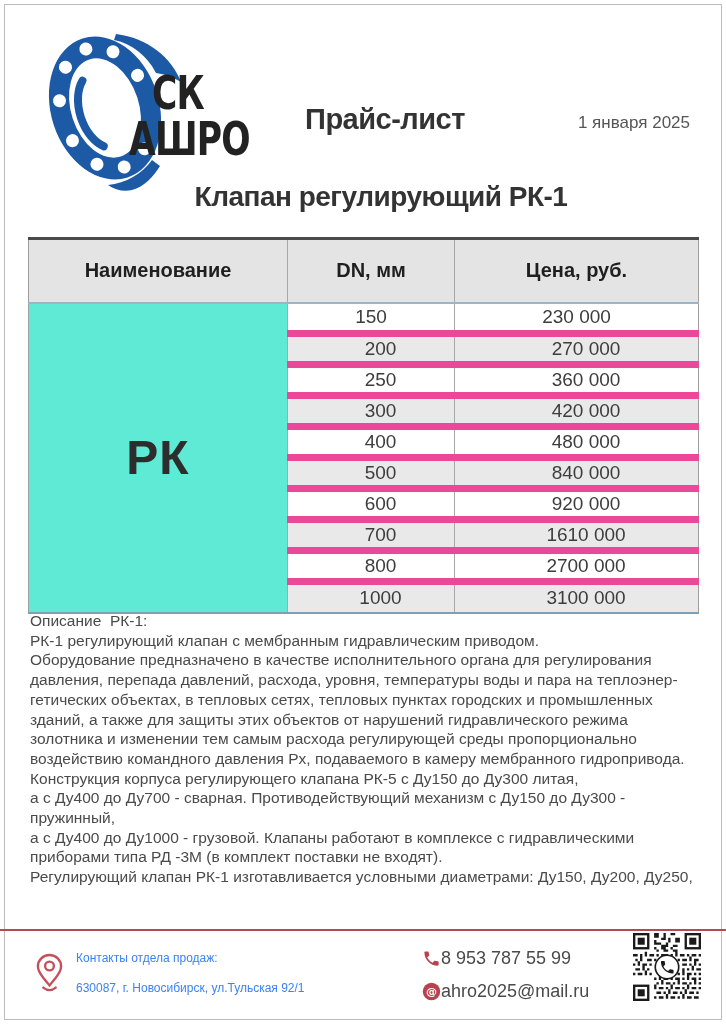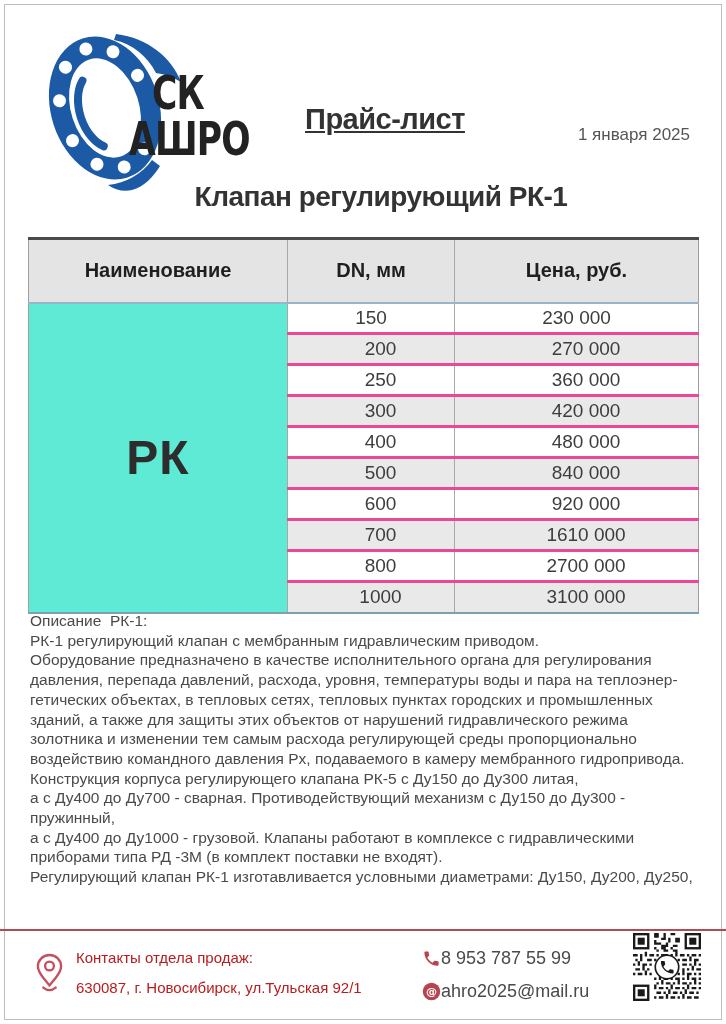--- a/index.html
+++ b/index.html
@@ -11,48 +11,48 @@
   .logo-wrap { position:absolute; left:30px; top:20px; width:260px; height:175px; }
   .logo-svg { position:absolute; left:0; top:0; }
   .logo-line { position:absolute; font-family:"DejaVu Sans", sans-serif; font-weight:800; color:#222222;
                font-size:46px; line-height:44px; letter-spacing:-1px;
                transform:scale(0.75,1.02); transform-origin:left top; white-space:nowrap; }
   .logo-line1 { left:122px; top:50px; }
   .logo-line2 { left:99px;  top:96px; }
 
   
   .doc-title { position:absolute; left:255px; top:103px; width:260px; text-align:center;
-               font-size:29px; font-weight:700; color:#333333; letter-spacing:-0.5px;text-decoration:underline; }
-  .doc-date  { position:absolute; right:36px; top:113px; font-size:17px; color:#555555;margin-top:12px; }
+               font-size:29px; font-weight:700; color:#333333; letter-spacing:-0.5px; }
+  .doc-date  { position:absolute; right:36px; top:113px; font-size:17px; color:#555555; }
   .product-title { position:absolute; left:0; right:0; top:181px; text-align:center;
                    font-size:28px; font-weight:700; color:#333333; letter-spacing:-0.5px;margin-left:36px; }
 
   
   .price-table { position:absolute; left:28px; top:237px; width:670px;
                  border-collapse:collapse; table-layout:fixed; }
   .price-table th {
       height:64px; background:#e4e4e4; font-size:20px; font-weight:700; color:#1f1f1f;
       border-bottom:2px solid #9db3c6; text-align:center; }
   .price-table { border-top:3px solid #4a4a4a; border-left:1px solid #9e9e9e;
                  border-right:1px solid #9e9e9e; border-bottom:2px solid #7fa0b1; }
   .price-table th + th, .price-table td.val { border-left:1px solid #a8a8a8; }
   .price-table td { height:31px; font-size:19px; color:#3d3d3d; text-align:center; vertical-align:middle; }
-  .price-table tbody tr + tr td { border-top:3px solid #ec4899;padding-left:19px; }
+  .price-table tbody tr + tr td { border-top:7px solid #ec4899;padding-left:19px; }
   .price-table tbody tr:nth-child(even) td.val { background:#e9e9e9; }
   td.group-cell { background:#5eead4; font-size:48px; font-weight:700; color:#2d2d2d; letter-spacing:1px; }
 
   
   .description { position:absolute; left:30px; top:611px; width:680px;
                  font-size:15.5px; line-height:19.7px; color:#4a4a4a; }
   .desc-line { white-space:pre-wrap; }
 
   
   .footer-divider { position:absolute; left:0; right:0; top:929px; height:2px; background:#b24a55; }
   .contact-left  { position:absolute; left:36px; top:943px; display:flex; align-items:center; gap:13px; }
-  .contact-lines { font-size:15px; color:#b91c1c; line-height:30px; }
+  .contact-lines { font-size:12px; color:#3b82f6; line-height:30px; }
   .contact-right { position:absolute; left:422px; top:942px; font-size:18px; color:#4a4a4a; }
   .contact-row { display:flex; align-items:center; height:33px; }
   .qr-box { position:absolute; left:633px; top:933px; width:68px; height:68px; }
 </style>
 </head>
 <body>
 
 <div class="page-frame"></div>
 
 <div class="logo-wrap">

